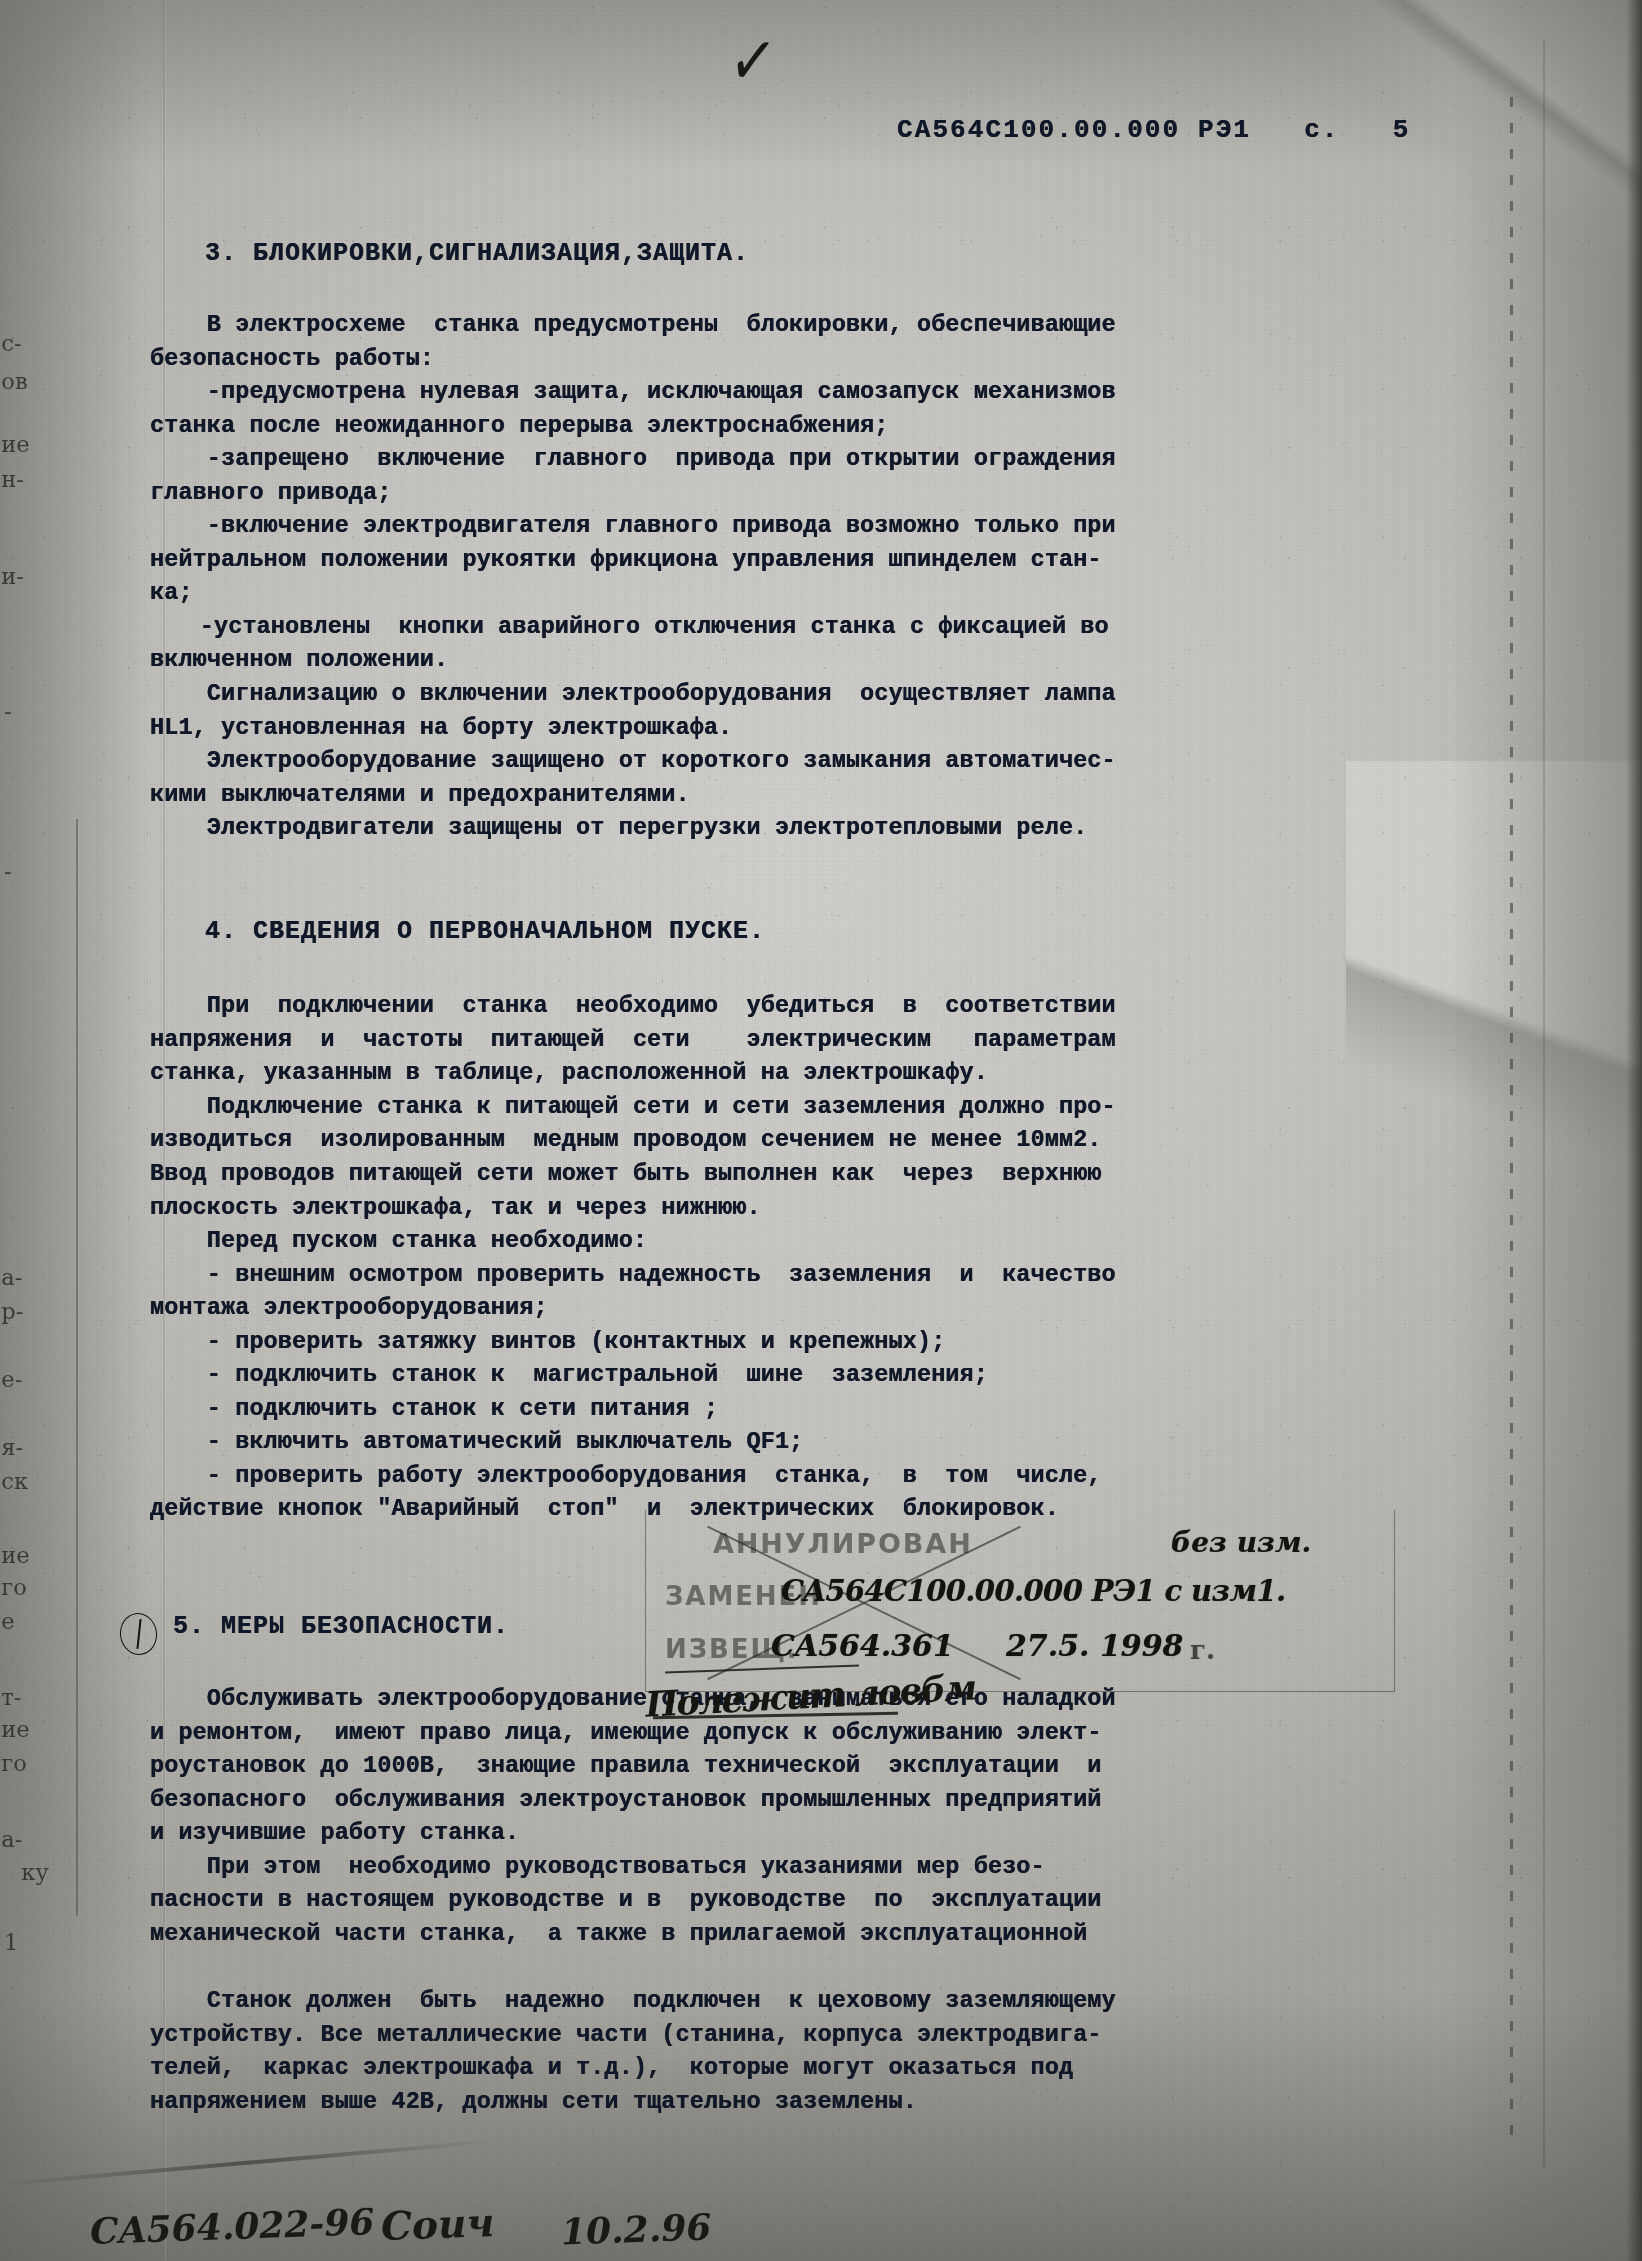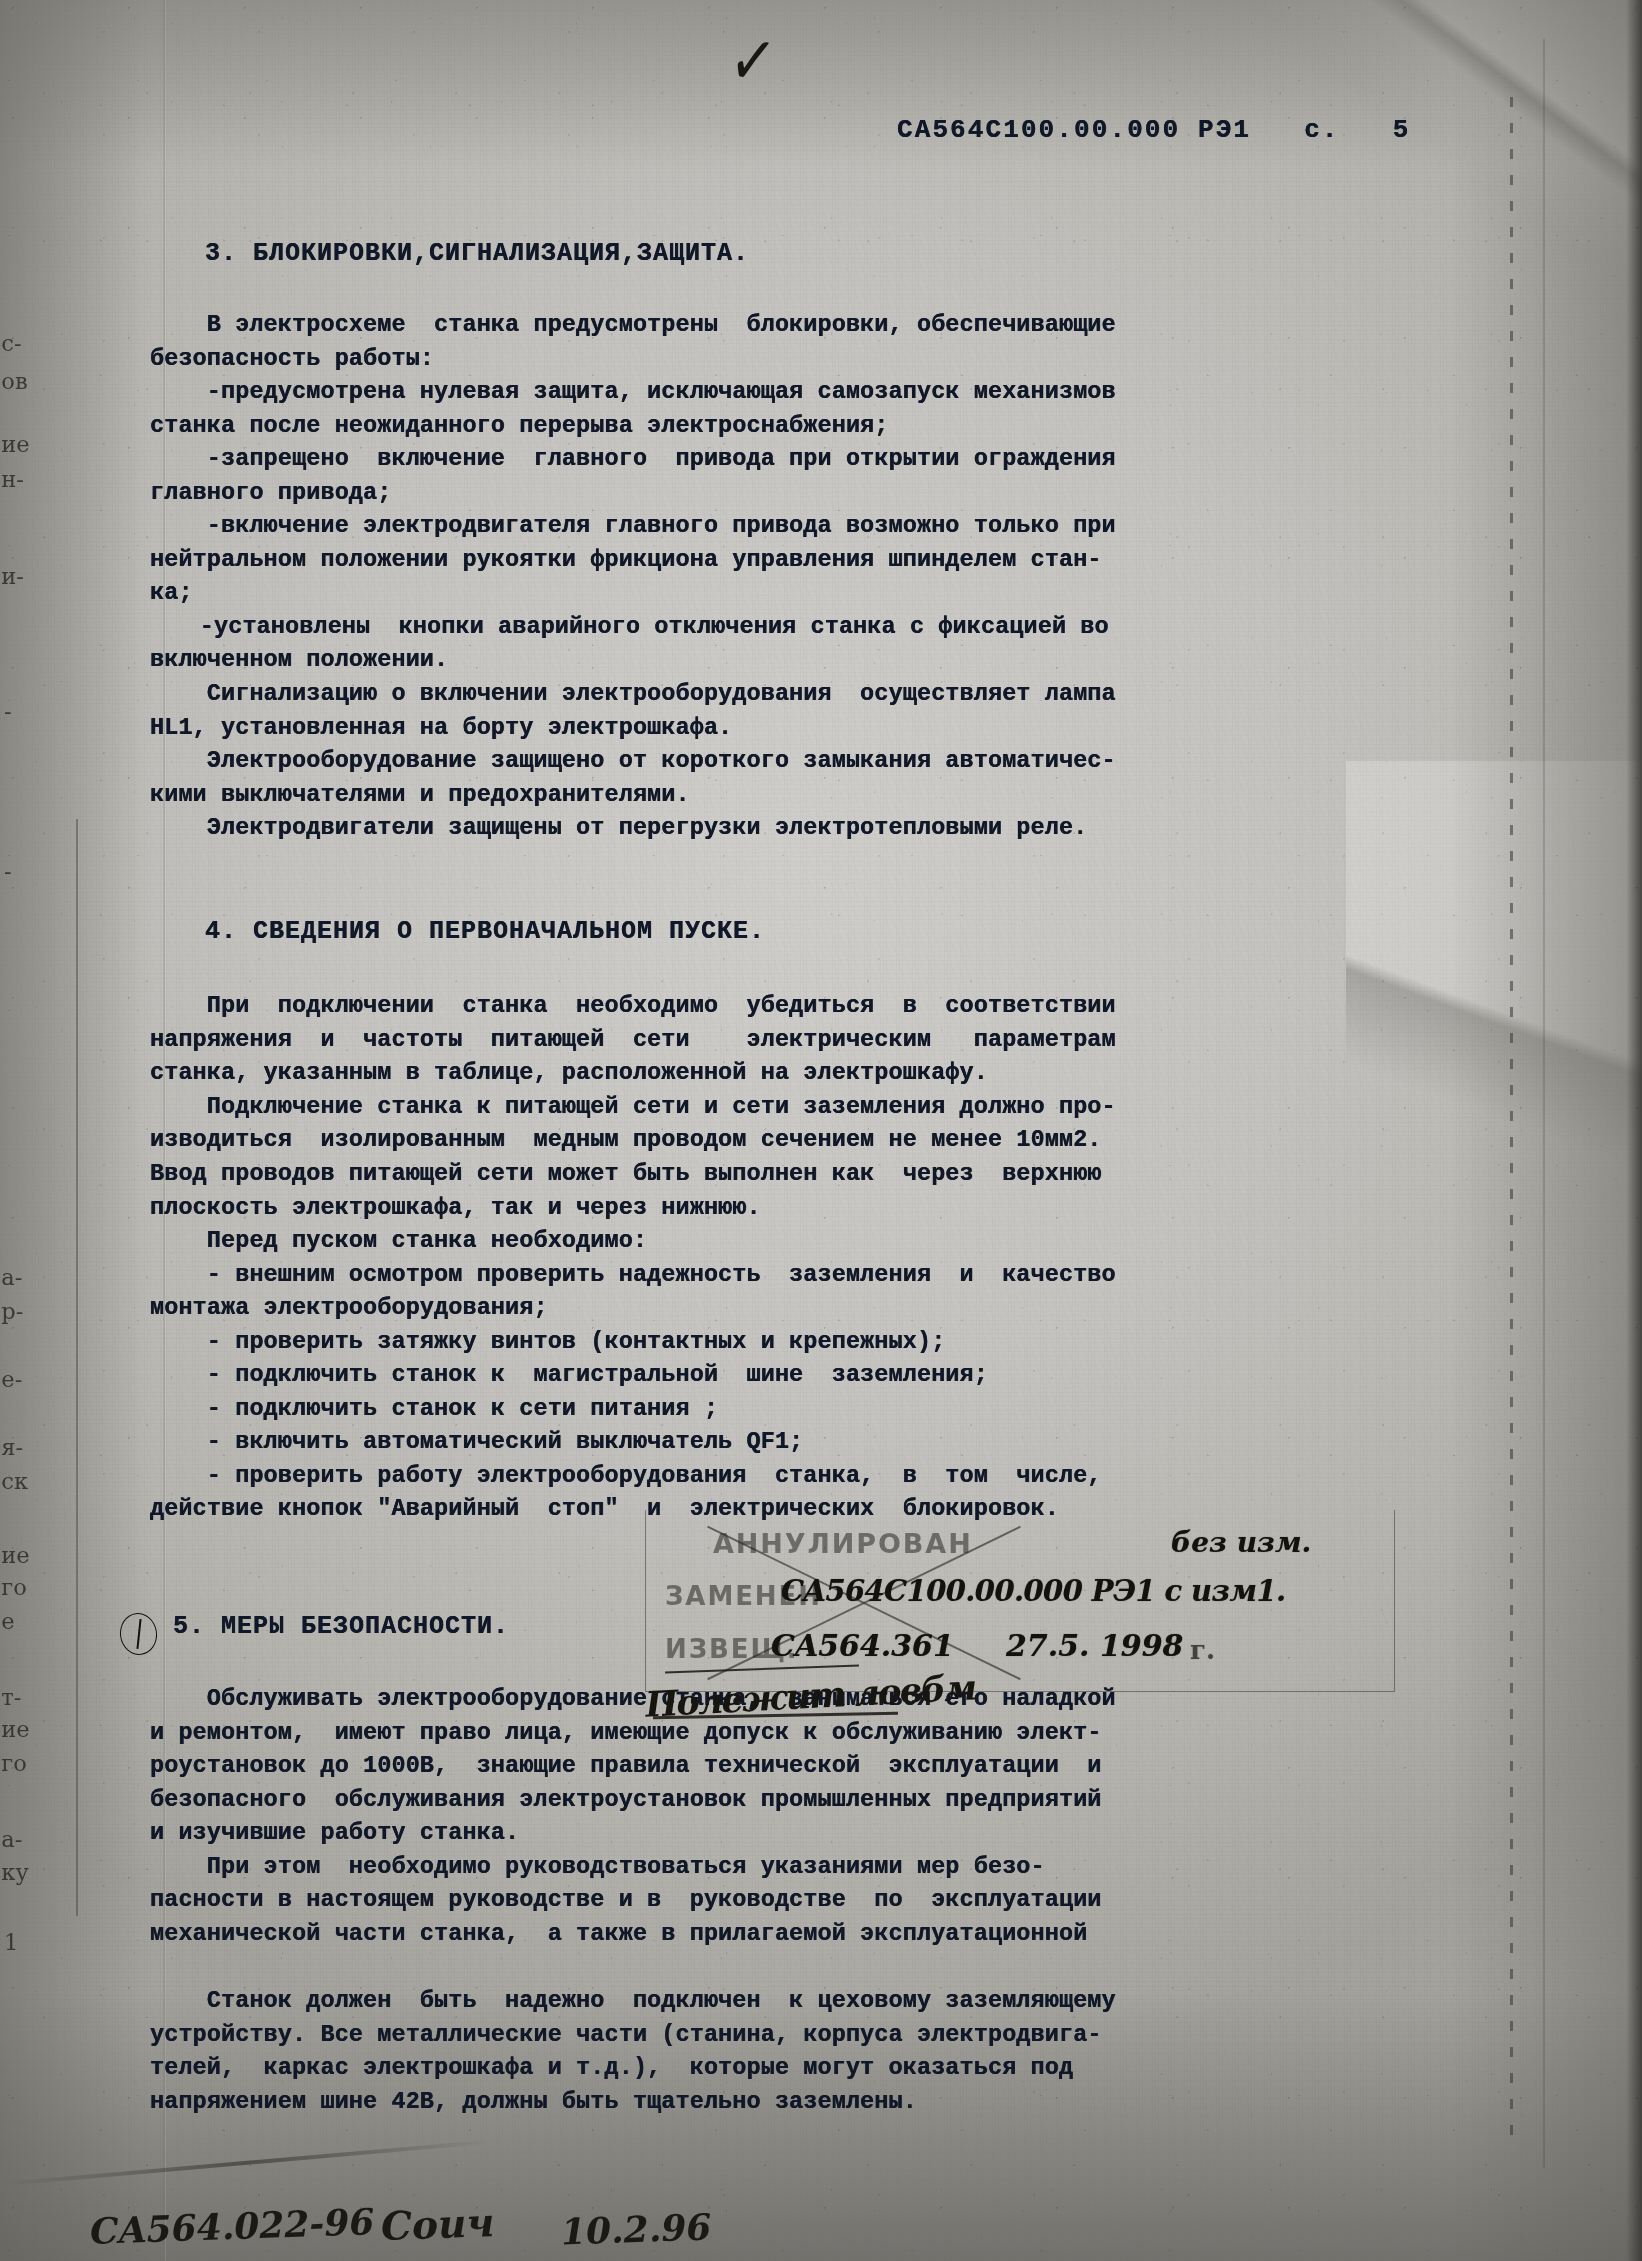--- a/index.html
+++ b/index.html
@@ -266,21 +266,21 @@
   <div class="margin-frag" style="left:1.3px;  top:1366px;">е-</div>
   <div class="margin-frag" style="left:1.3px;  top:1434px;">я-</div>
   <div class="margin-frag" style="left:1.3px;  top:1468px;">ск</div>
   <div class="margin-frag" style="left:1.3px;  top:1542px;">ие</div>
   <div class="margin-frag" style="left:1.3px;  top:1574px;">го</div>
   <div class="margin-frag" style="left:1.3px;  top:1608px;">е</div>
   <div class="margin-frag" style="left:1.3px;  top:1684px;">т-</div>
   <div class="margin-frag" style="left:1.3px;  top:1716px;">ие</div>
   <div class="margin-frag" style="left:1.3px;  top:1750px;">го</div>
   <div class="margin-frag" style="left:1.3px;  top:1826px;">а-</div>
-  <div class="margin-frag" style="left:1.3px;  top:1859px;">ку</div>
+  <div class="margin-frag" style="left:1.3px;  top:1859px;padding-left:20px;">ку</div>
   <div class="margin-frag" style="left:3.9px;  top:1929px;">1</div>
 
   <div class="doc-text sec-head" style="left:205px; top:239px;">3. БЛОКИРОВКИ,СИГНАЛИЗАЦИЯ,ЗАЩИТА.</div>
 
   <div class="doc-text body-line" style="left:150px; top:311px;">    В электросхеме  станка предусмотрены  блокировки, обеспечивающие</div>
   <div class="doc-text body-line" style="left:150px; top:345px;">безопасность работы:</div>
   <div class="doc-text body-line" style="left:150px; top:378px;">    -предусмотрена нулевая защита, исключающая самозапуск механизмов</div>
   <div class="doc-text body-line" style="left:150px; top:412px;">станка после неожиданного перерыва электроснабжения;</div>
   <div class="doc-text body-line" style="left:150px; top:445px;">    -запрещено  включение  главного  привода при открытии ограждения</div>
   <div class="doc-text body-line" style="left:150px; top:479px;">главного привода;</div>
@@ -336,21 +336,21 @@
   <div class="doc-text body-line" style="left:150px; top:1719px;">и ремонтом,  имеют право лица, имеющие допуск к обслуживанию элект-</div>
   <div class="doc-text body-line" style="left:150px; top:1752px;">роустановок до 1000В,  знающие правила технической  эксплуатации  и</div>
   <div class="doc-text body-line" style="left:150px; top:1786px;">безопасного  обслуживания электроустановок промышленных предприятий</div>
   <div class="doc-text body-line" style="left:150px; top:1819px;">и изучившие работу станка.</div>
   <div class="doc-text body-line" style="left:150px; top:1853px;">    При этом  необходимо руководствоваться указаниями мер безо-</div>
   <div class="doc-text body-line" style="left:150px; top:1886px;">пасности в настоящем руководстве и в  руководстве  по  эксплуатации</div>
   <div class="doc-text body-line" style="left:150px; top:1920px;">механической части станка,  а также в прилагаемой эксплуатационной</div>
   <div class="doc-text body-line" style="left:150px; top:1987px;">    Станок должен  быть  надежно  подключен  к цеховому заземляющему</div>
   <div class="doc-text body-line" style="left:150px; top:2021px;">устройству. Все металлические части (станина, корпуса электродвига-</div>
   <div class="doc-text body-line" style="left:150px; top:2054px;">телей,  каркас электрошкафа и т.д.),  которые могут оказаться под</div>
-  <div class="doc-text body-line" style="left:150px; top:2088px;">напряжением шине 42В, должны быть тщательно заземлены.</div>
+  <div class="doc-text body-line" style="left:150px; top:2088px;">напряжением выше 42В, должны сети тщательно заземлены.</div>
 
   <div class="strike-hand" style="left:645px; top:1675px; font-size:35px; transform:rotate(-3deg);">Полежит ловбм</div>
   <div class="underline-hand" style="left:653px; top:1714px; width:245px; transform:rotate(-1deg);"></div>
   <div class="underline-hand" style="left:665px; top:1668px; width:194px; height:1.9px; transform:rotate(-2deg);"></div>
 
   <div class="hand-big" style="left:90px; top:2205px; font-size:36px; transform:rotate(-2deg);">CA564.022-96</div>
   <div class="hand-big" style="left:381px; top:2201px; font-size:39px; transform:rotate(-2deg);">Соич</div>
   <div class="hand-big" style="left:561px; top:2208px; font-size:36px; transform:rotate(-2deg);">10.2.96</div>
   <div style="position:absolute; left:0; top:2161px; width:490px; height:3.9px; background:linear-gradient(100deg, rgba(40,38,34,.0), rgba(40,38,34,.55), rgba(40,38,34,0)); transform:rotate(-5deg);"></div>
 

